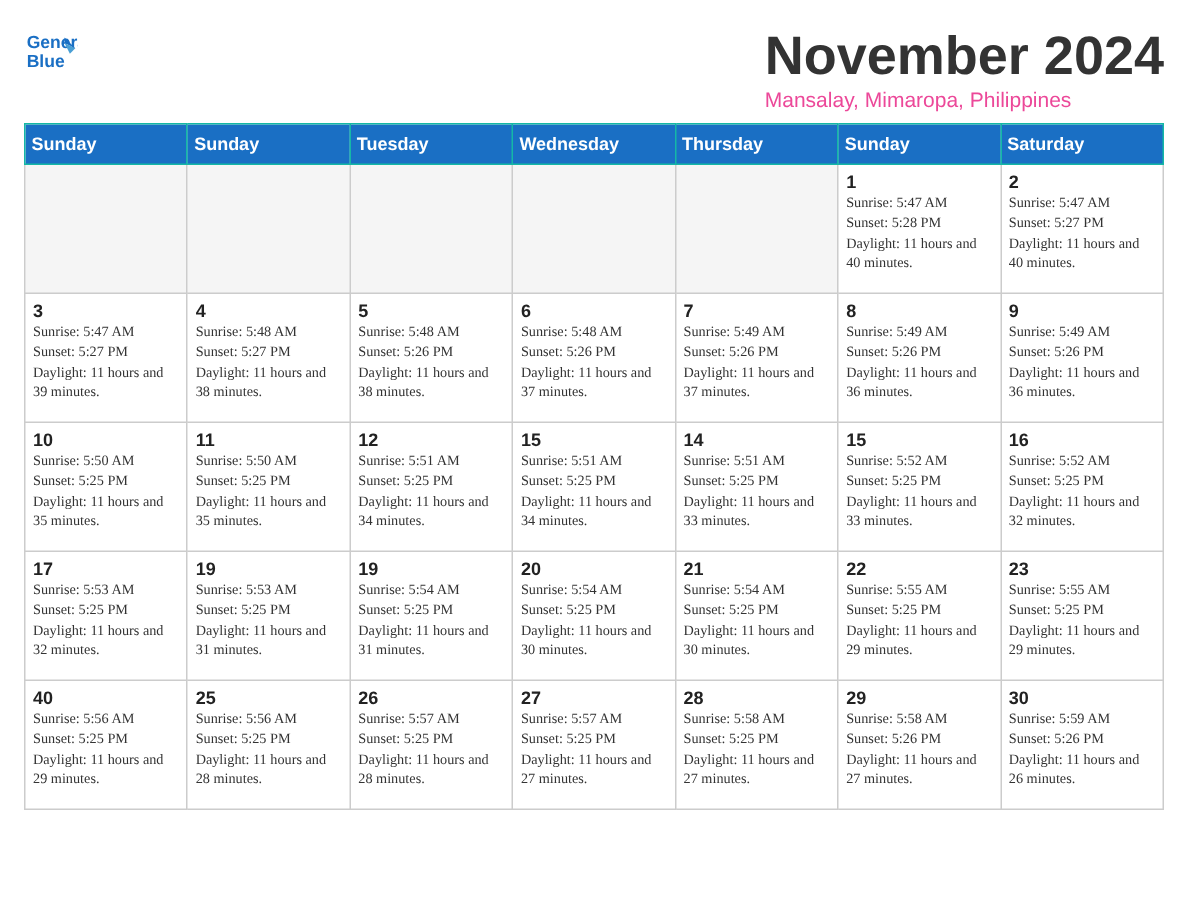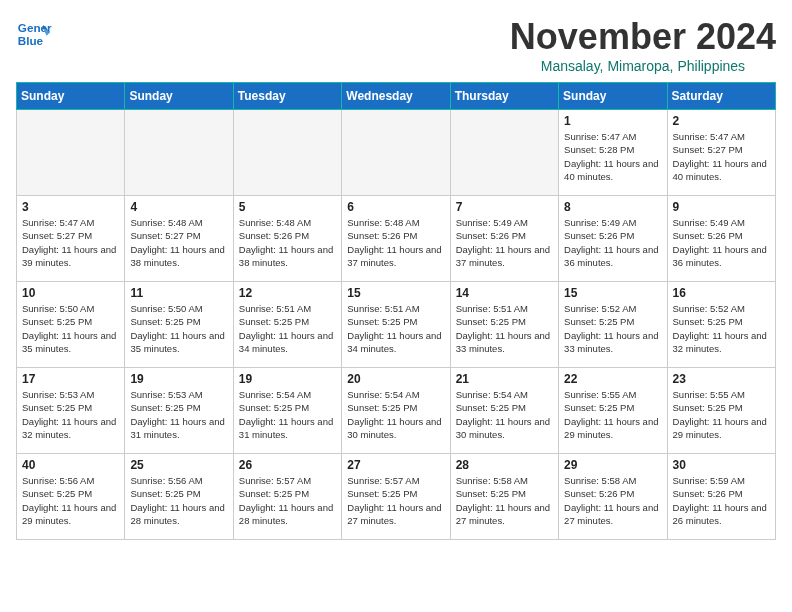--- a/index.html
+++ b/index.html
@@ -19,30 +19,30 @@
     .logo {
       display: flex;
       align-items: center;
       gap: 4px;
     }
     .logo-icon {
       width: 36px;
       height: 36px;
     }
     .title-block {
-      text-align: center;
+      text-align: left;
     }
     .month-title {
       font-size: 36px;
       font-weight: bold;
       color: #333;
     }
     .location {
       font-size: 14px;
-      color: #0f766e;
+      color: #ec4899;
     }
     table {
       width: 100%;
       border-collapse: collapse;
       table-layout: fixed;
     }
     thead th {
       background-color: #1a6fc4;
       color: #fff;
       font-size: 12px;
@@ -66,20 +66,21 @@
     .day-num {
       font-size: 12px;
       font-weight: bold;
       color: #222;
       margin-bottom: 2px;
     }
     .day-info {
       font-size: 9.5px;
       color: #333;
       line-height: 1.4;
+      font-family: Liberation Serif, serif;
     }
   </style>
 </head>
 <body>
 
 <div class="header">
   <div class="logo">
     <svg class="logo-icon" viewBox="0 0 40 40">
       <text x="2" y="18" font-size="13" font-weight="bold" fill="#1a6fc4">General</text>
       <text x="2" y="32" font-size="13" font-weight="bold" fill="#1a6fc4">Blue</text>

